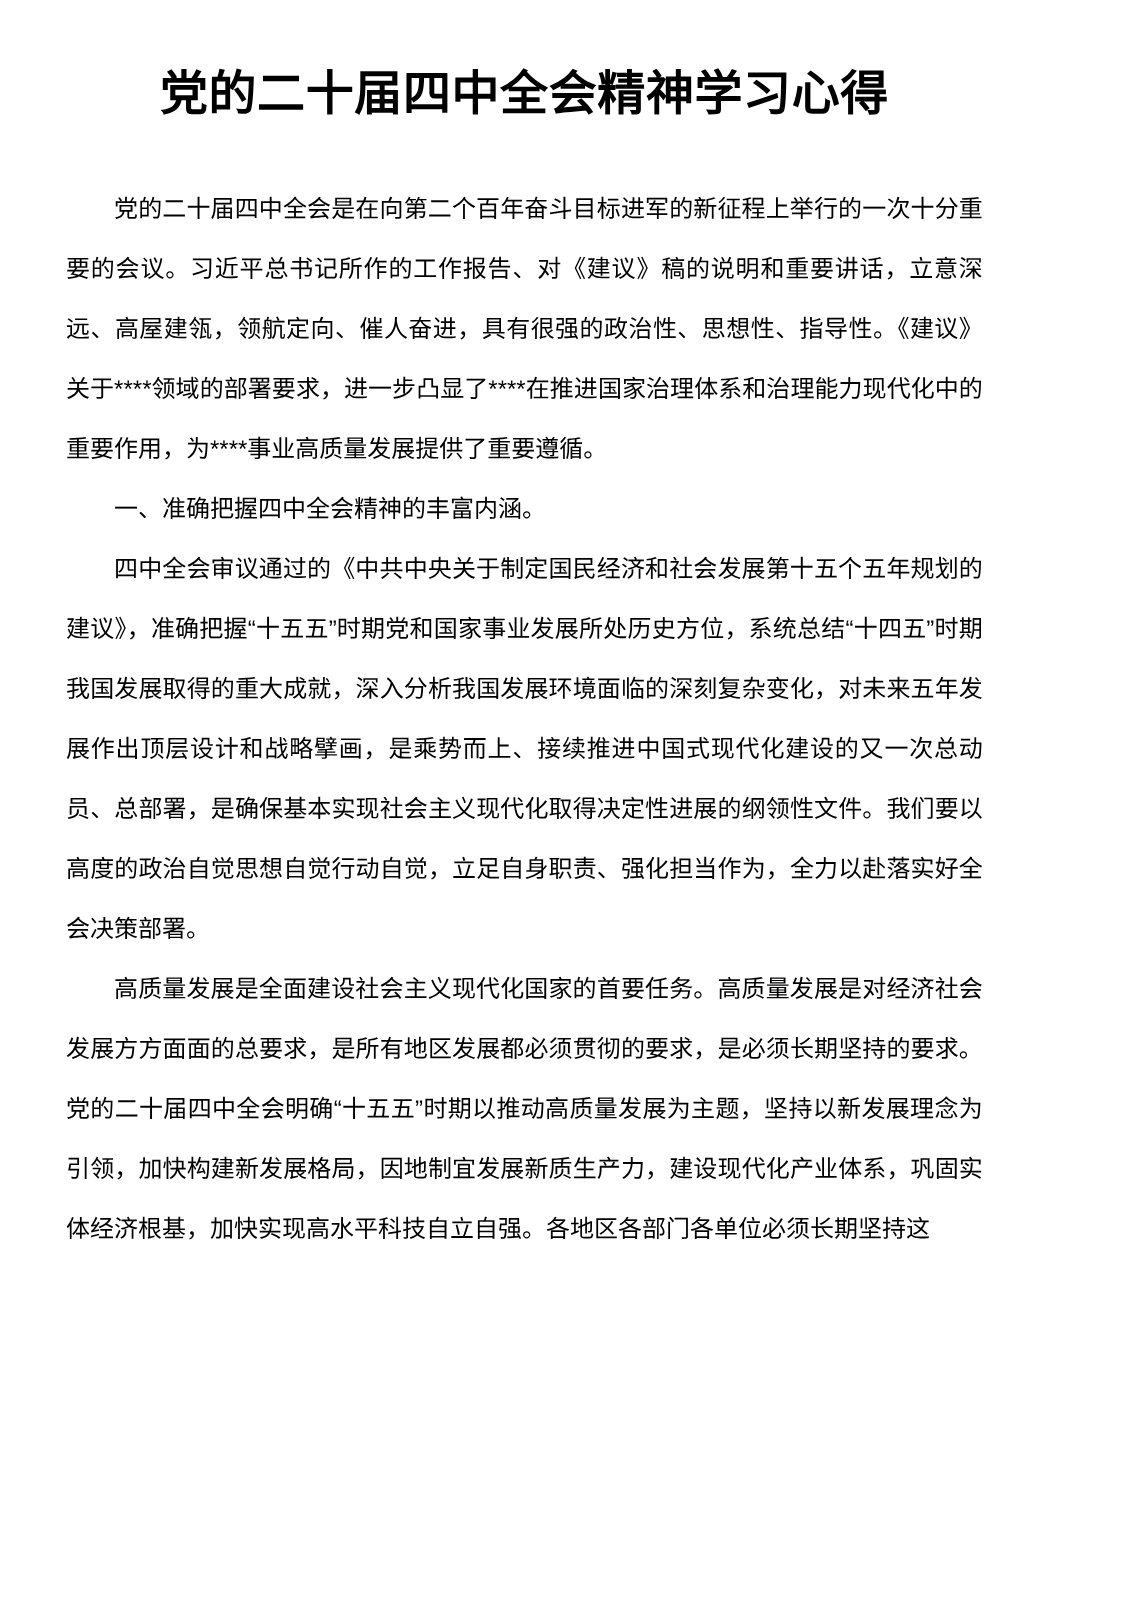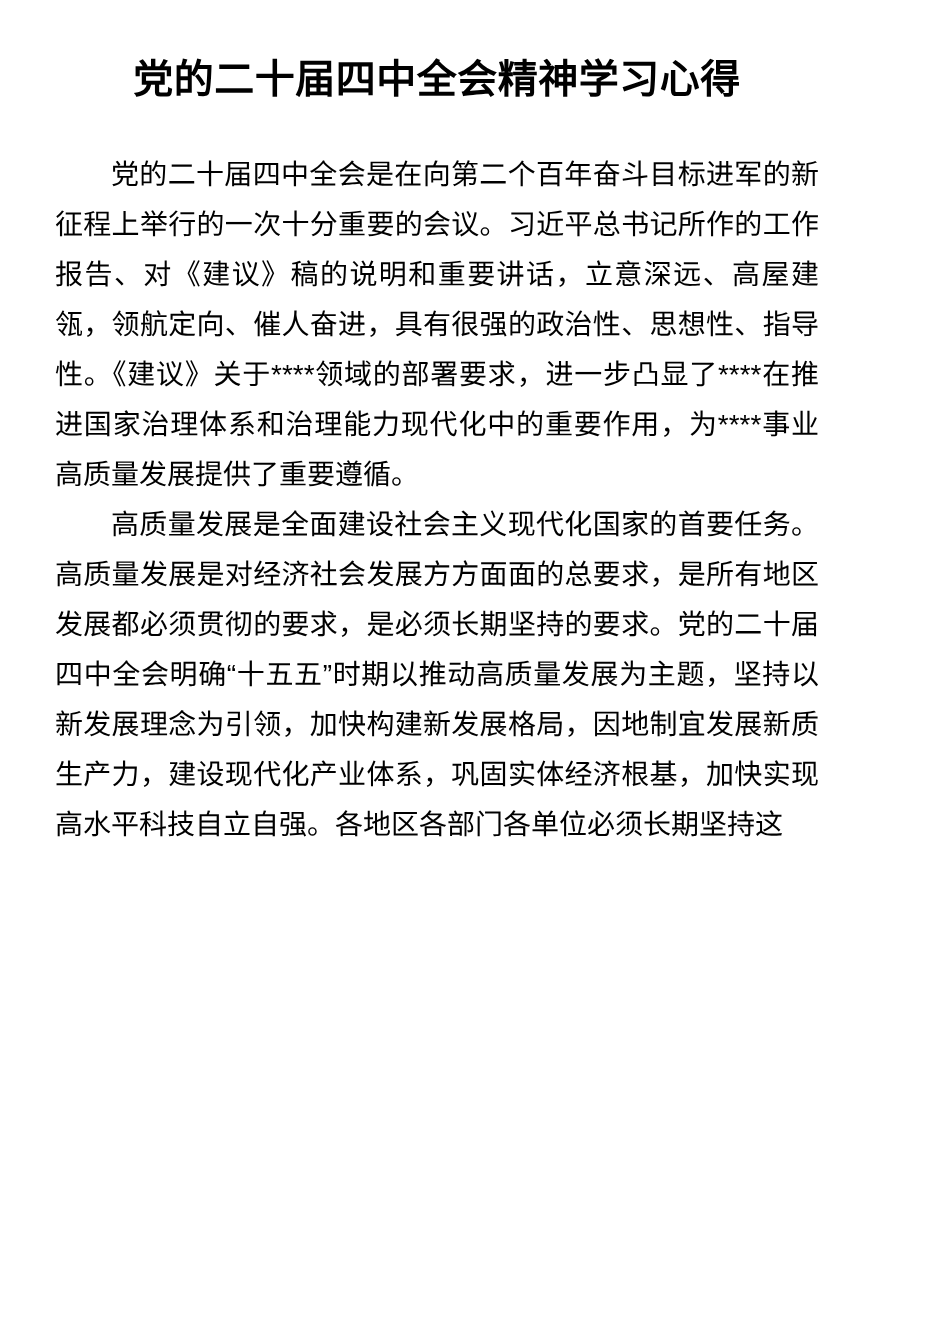--- a/index.html
+++ b/index.html
@@ -39,21 +39,21 @@
     letter-spacing: 0.5px;
     white-space: nowrap;
   }
 
   .body-block {
     margin-top: 44px;
   }
 
   .para {
     margin: 0;
-    font-size: 28px;
+    font-size: 20px;
     line-height: 50px;
     text-align: justify;
     text-justify: inter-ideograph;
     text-align-last: left;
     letter-spacing: 0px;
     word-break: break-all;
   }
 
   .para.indent {
     text-indent: 2em;
@@ -72,20 +72,22 @@
 <body>
 
 <div class="page">
 
   <h1 class="doc-title">党的二十届四中全会精神学习心得</h1>
 
   <div class="body-block">
 
     <p class="para indent">党的二十届四中全会是在向第二个百年奋斗目标进军的新征程上举行的一次十分重要的会议。习近平总书记所作的工作报告、对《建议》稿的说明和重要讲话，立意深远、高屋建瓴，领航定向、催人奋进，具有很强的政治性、思想性、指导性。《建议》关于****领域的部署要求，进一步凸显了****在推进国家治理体系和治理能力现代化中的重要作用，为****事业高质量发展提供了重要遵循。</p>
 
+    <p class="para section">一、准确把握四中全会精神的丰富内涵。</p>
 
+    <p class="para indent">四中全会审议通过的《中共中央关于制定国民经济和社会发展第十五个五年规划的建议》，准确把握“十五五”时期党和国家事业发展所处历史方位，系统总结“十四五”时期我国发展取得的重大成就，深入分析我国发展环境面临的深刻复杂变化，对未来五年发展作出顶层设计和战略擘画，是乘势而上、接续推进中国式现代化建设的又一次总动员、总部署，是确保基本实现社会主义现代化取得决定性进展的纲领性文件。我们要以高度的政治自觉思想自觉行动自觉，立足自身职责、强化担当作为，全力以赴落实好全会决策部署。</p>
 
 
     <p class="para indent">高质量发展是全面建设社会主义现代化国家的首要任务。高质量发展是对经济社会发展方方面面的总要求，是所有地区发展都必须贯彻的要求，是必须长期坚持的要求。党的二十届四中全会明确“十五五”时期以推动高质量发展为主题，坚持以新发展理念为引领，加快构建新发展格局，因地制宜发展新质生产力，建设现代化产业体系，巩固实体经济根基，加快实现高水平科技自立自强。各地区各部门各单位必须长期坚持这</p>
 
   </div>
 
 </div>
 
 </body></html>

